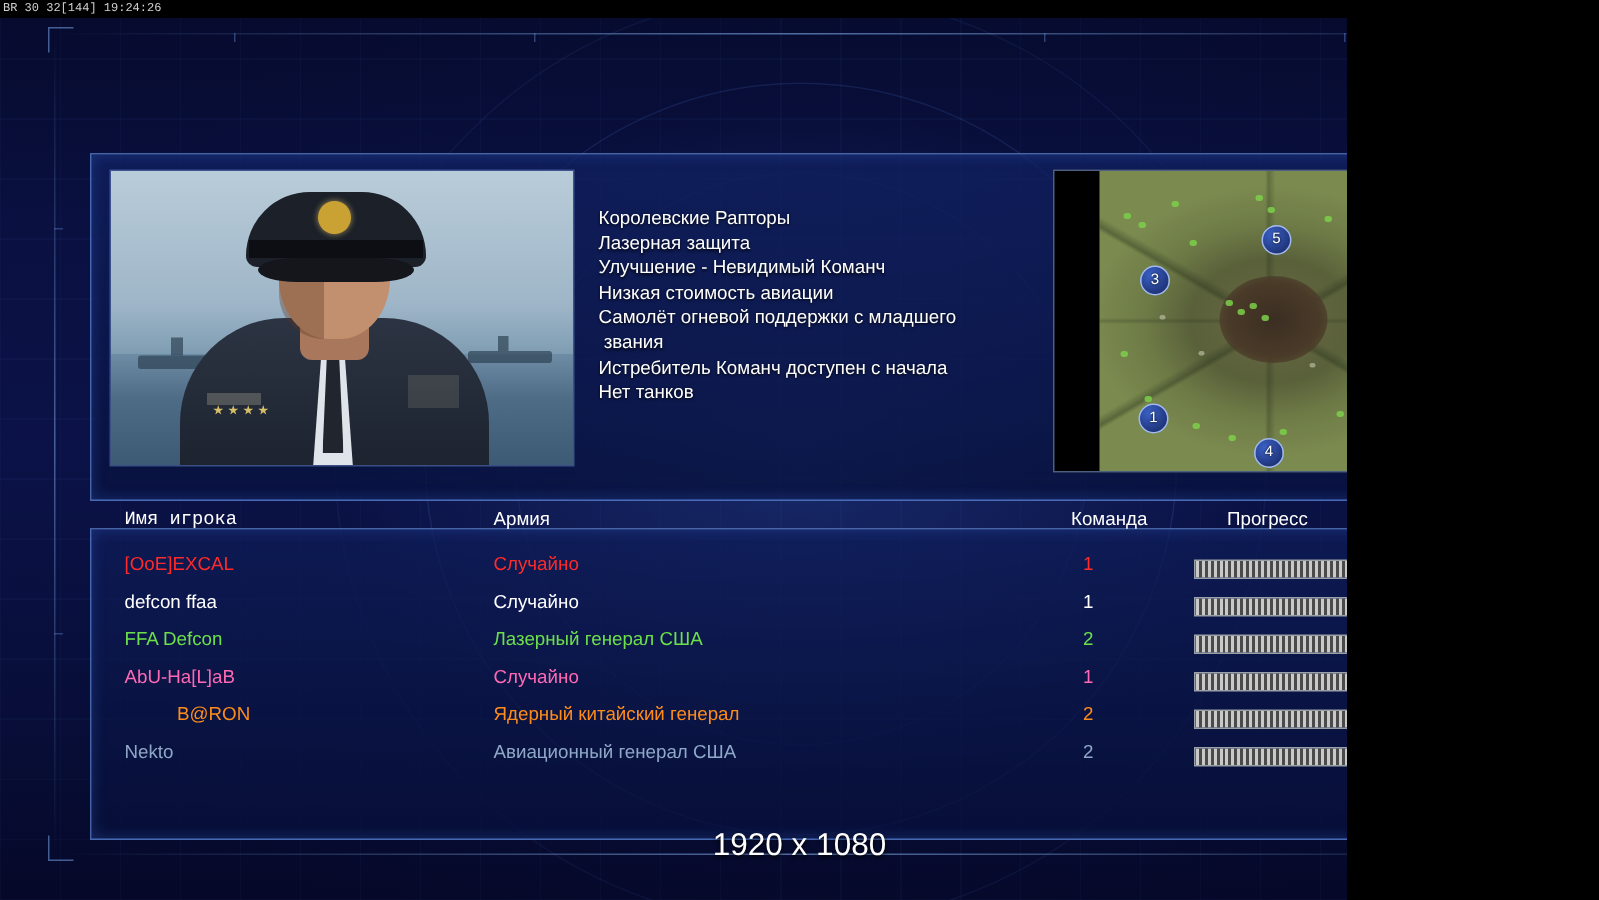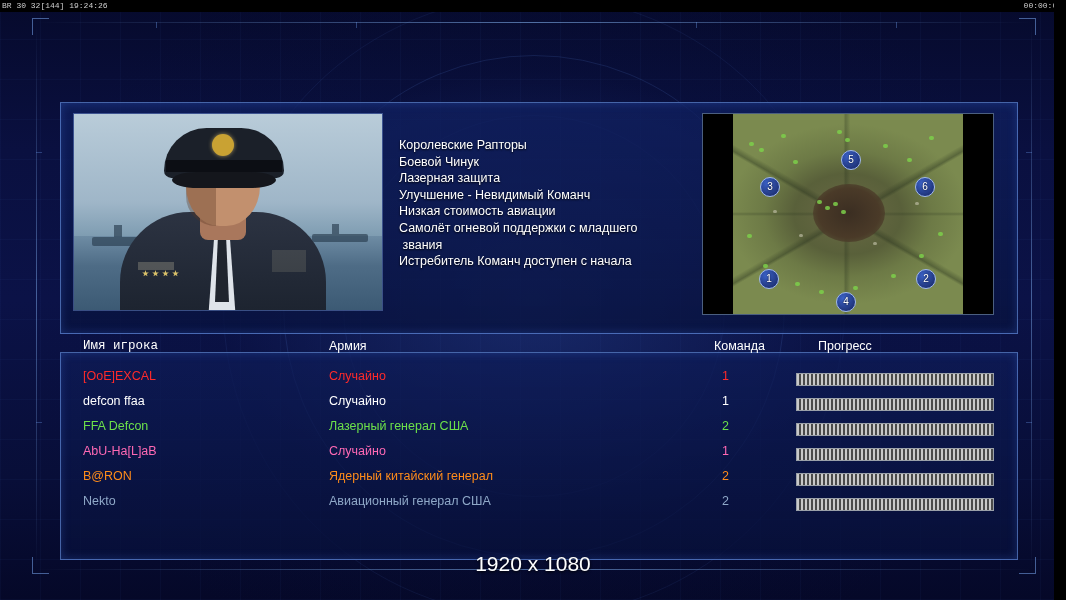--- a/index.html
+++ b/index.html
@@ -1,18 +1,18 @@
 <!DOCTYPE html>
 <html><head>
 <meta charset="utf-8">
 <style>
   html,body{margin:0;padding:0;background:#000;}
   body{width:1066px;height:600px;overflow:hidden;font-family:"Liberation Sans",sans-serif;}
 
-  #screen{position:relative;width:1054px;height:600px;
+  #screen{position:relative;width:898px;height:600px;
     background:
       radial-gradient(ellipse 520px 380px at 533px 300px, rgba(40,70,150,0.45) 0%, rgba(10,20,70,0.15) 60%, rgba(4,8,40,0) 100%),
       linear-gradient(180deg,#060a2c 0%,#0a1040 25%,#0b1247 50%,#080e38 80%,#050828 100%);
     overflow:hidden;}
 
   
   .ring{position:absolute;border:1px solid rgba(90,130,220,0.16);border-radius:50%;}
   .ring.r1{width:500px;height:500px;left:283px;top:55px;}
   .ring.r2{width:620px;height:620px;left:223px;top:-5px;border-color:rgba(80,120,210,0.10);}
   .ring.r3{width:380px;height:380px;left:343px;top:115px;border-color:rgba(80,120,210,0.10);}
@@ -189,27 +189,27 @@
         <div class="star" style="left:32px;top:150px;"></div>
         <div class="star" style="left:42px;top:150px;"></div>
         <div class="star" style="left:52px;top:150px;"></div>
         <div class="insig" style="left:18px;top:142px;"></div>
         <div class="rank2"></div>
       </div>
     </div>
 
     <div id="traits">
       <div>Королевские Рапторы</div>
-      <div>Боевой Чинук</div>
       <div>Лазерная защита</div>
       <div>Улучшение - Невидимый Команч</div>
       <div>Низкая стоимость авиации</div>
       <div>Самолёт огневой поддержки с младшего</div>
       <div> звания</div>
       <div>Истребитель Команч доступен с начала</div>
+      <div>Нет танков</div>
     </div>
 
     <div id="mapWrap">
       <div id="mapInner">
         <div class="mapveins"></div>
         <div class="center-crater"></div>
 
         <div class="tree" style="left:16px;top:28px;"></div>
         <div class="tree" style="left:26px;top:34px;"></div>
         <div class="tree" style="left:48px;top:20px;"></div>
@@ -272,21 +272,21 @@
           <span class="tm" style="color: rgb(108, 224, 74);">2</span>
           <span class="pg"></span>
         </div>
         <div class="prow" style="top: 91px;">
           <span class="nm" style="color: rgb(255, 105, 180);">AbU-Ha[L]aB</span>
           <span class="ar" style="color: rgb(255, 105, 180);">Случайно</span>
           <span class="tm" style="color: rgb(255, 105, 180);">1</span>
           <span class="pg"></span>
         </div>
         <div class="prow" style="top: 116px;">
-          <span class="nm" style="color: rgb(255, 140, 26);">B@RON</span>
+          <span class="nm" style="color: rgb(255, 140, 26); margin-left: 35px;">B@RON</span>
           <span class="ar" style="color: rgb(255, 140, 26);">Ядерный китайский генерал</span>
           <span class="tm" style="color: rgb(255, 140, 26);">2</span>
           <span class="pg"></span>
         </div>
         <div class="prow" style="top: 141px;">
           <span class="nm" style="color: rgb(143, 168, 200);">Nekto</span>
           <span class="ar" style="color: rgb(143, 168, 200);">Авиационный генерал США</span>
           <span class="tm" style="color: rgb(143, 168, 200);">2</span>
           <span class="pg"></span>
         </div>

